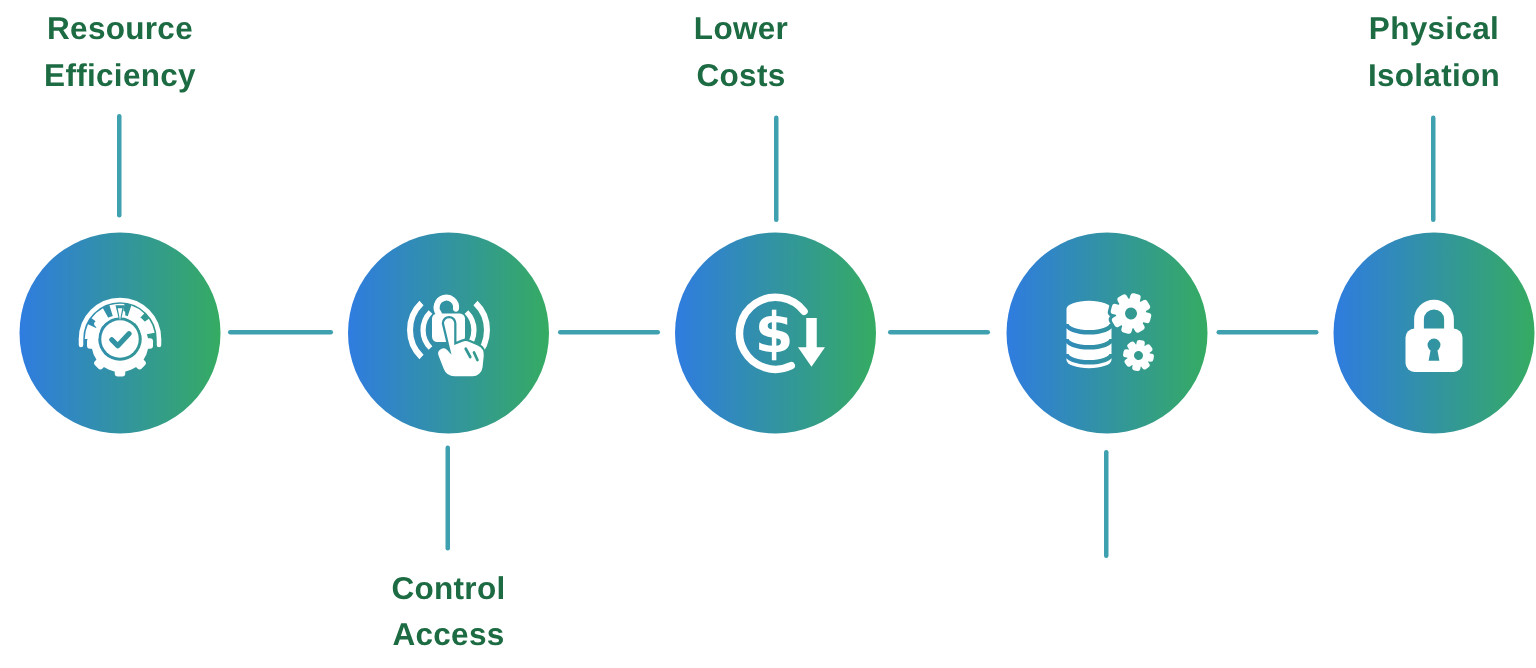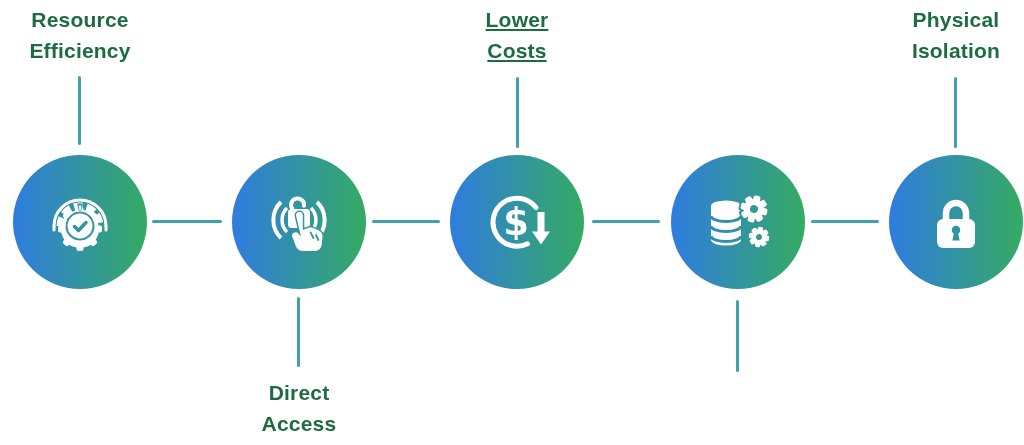--- a/index.html
+++ b/index.html
@@ -21,25 +21,25 @@
   .v-line{position:absolute;width:3px;background:#3FA0B0;border-radius:2px;}
   svg{display:block;}
 </style>
 </head>
 <body>
 
 <div class="stage">
 
   <div class="label" style="left:-30px;top:4px;">Resource
 Efficiency</div>
-  <div class="label" style="left:407px;top:4px;text-decoration:underline;">Lower
+  <div class="label" style="left:384px;top:4px;">Lower
 Costs</div>
   <div class="label" style="left:846px;top:4px;">Physical
 Isolation</div>
-  <div class="label" style="left:189px;top:377px;">Direct
+  <div class="label" style="left:189px;top:377px;">Control
 Access</div>
 
   <div class="v-line" style="left:78px;top:76px;height:69px;"></div>
   <div class="v-line" style="left:516px;top:77px;height:71px;"></div>
   <div class="v-line" style="left:954px;top:77px;height:71px;"></div>
   <div class="v-line" style="left:297px;top:297px;height:70px;"></div>
   <div class="v-line" style="left:736px;top:300px;height:72px;"></div>
 
   <div class="h-line" style="left:152px;width:70px;"></div>
   <div class="h-line" style="left:372px;width:68px;"></div>

